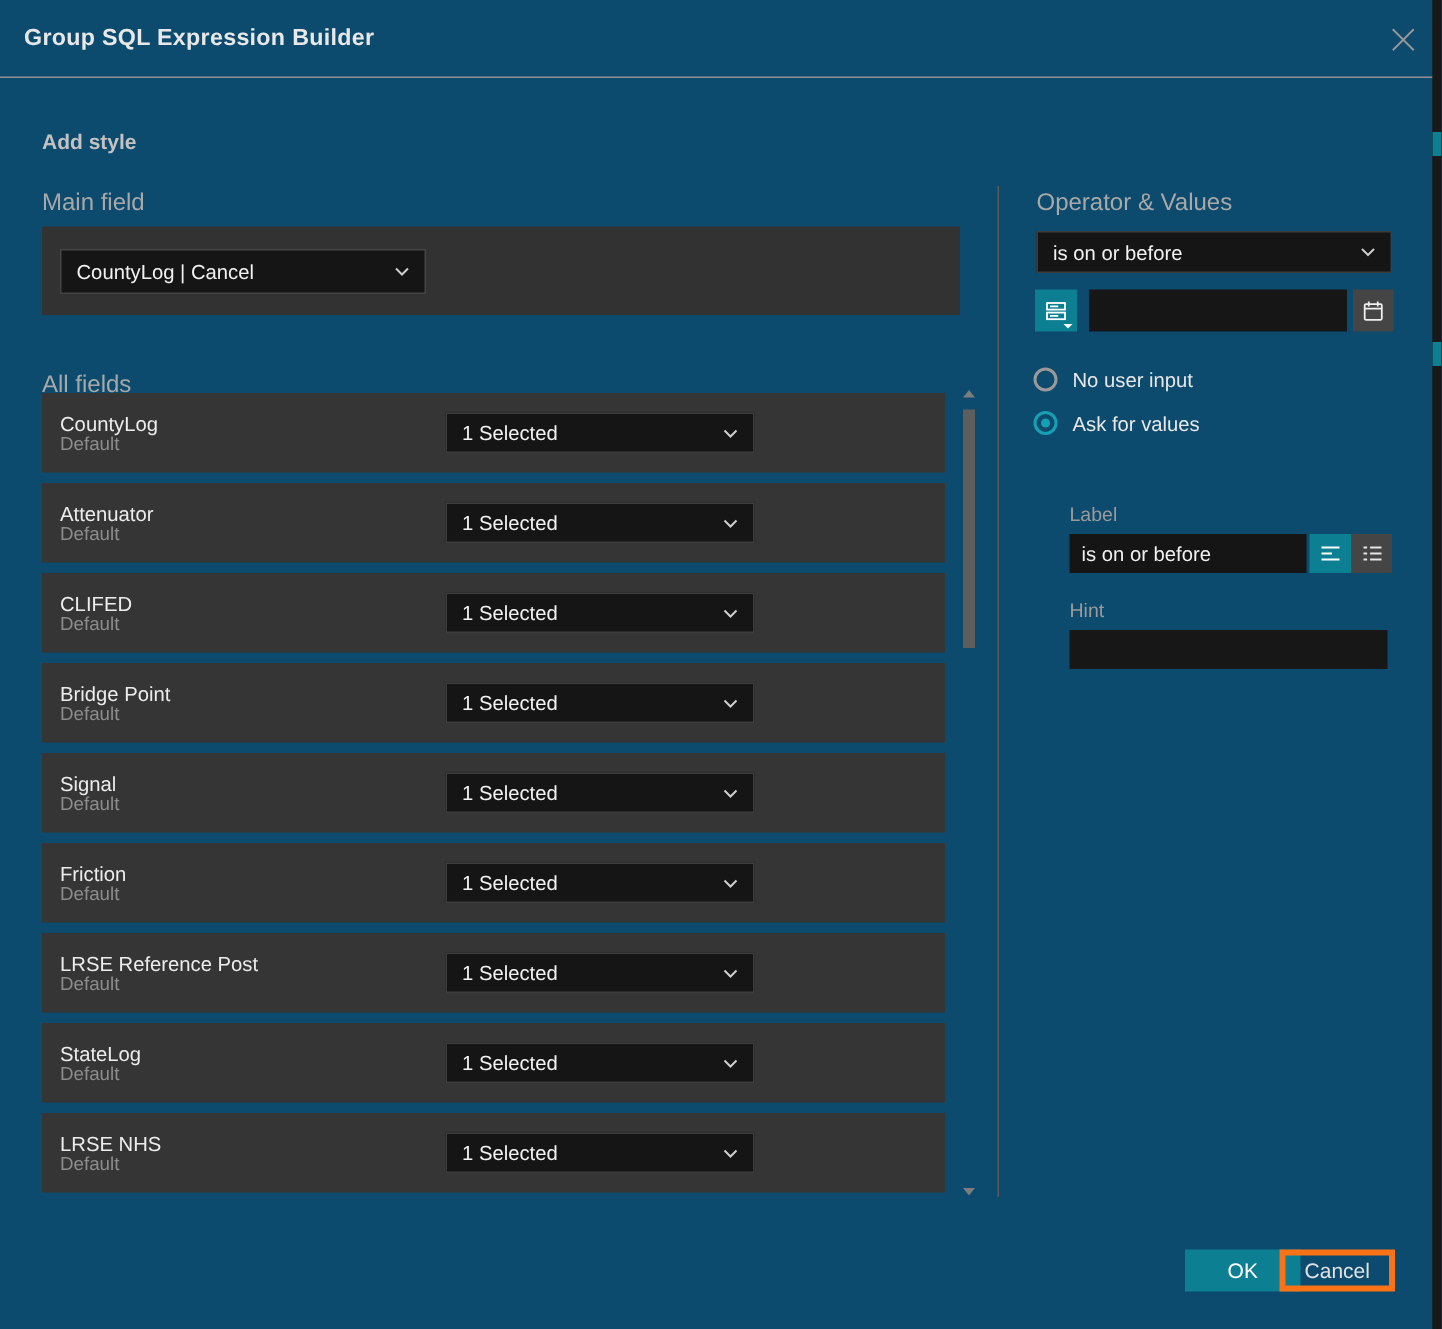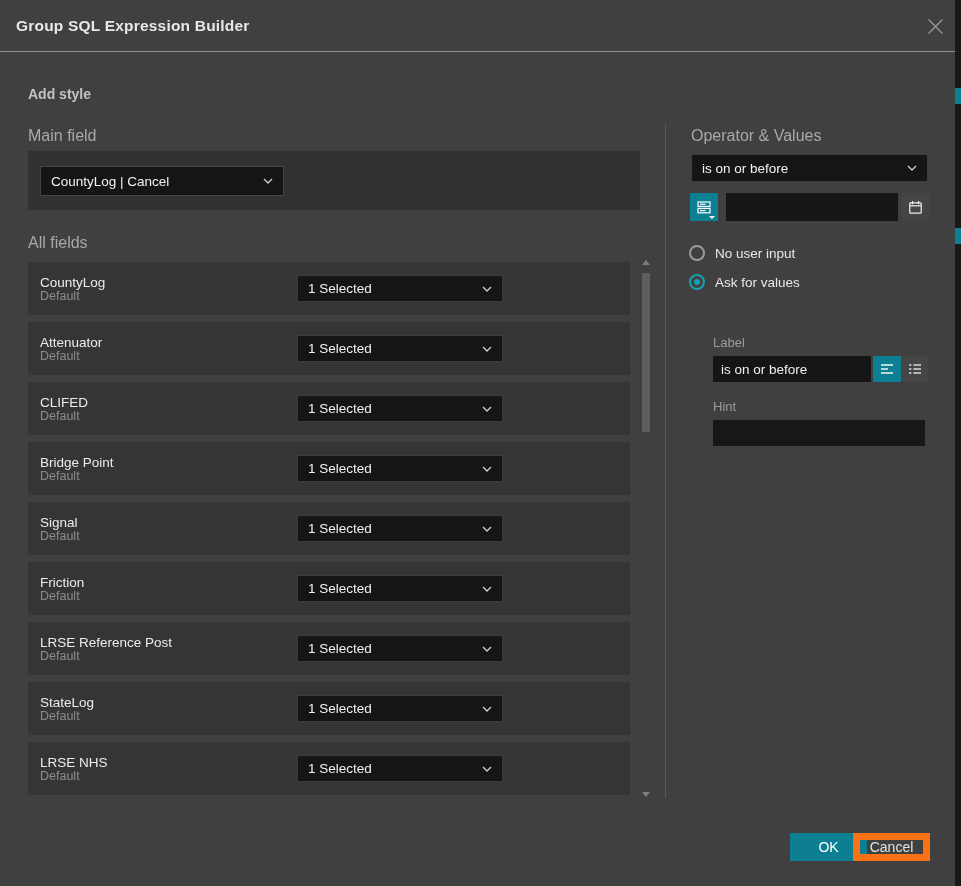--- a/index.html
+++ b/index.html
@@ -6,21 +6,21 @@
   html,body { width:961px; height:886px; }
   body {
     font-family:"Liberation Sans", sans-serif;
     background:#1a1a1a;
     position:relative;
     overflow:hidden;
     color:#f0f0f0;
   }
   .dialog {
     position:absolute; left:0; top:0; width:955px; height:886px;
-    background:#404040;
+    background:#0c4a6e;
   }
   
   .edge-strip { position:absolute; left:955px; top:0; width:6px; height:886px; background:#191919; }
   .edge-accent { position:absolute; left:0; width:6px; height:16px; background:#0c7f92; }
 
   
   .titlebar { position:absolute; left:0; top:0; width:955px; height:51px; }
   .title { position:absolute; left:16px; top:0; line-height:51px; font-size:15.5px; font-weight:700; color:#e8e8e8; letter-spacing:.2px; }
   .close-btn { position:absolute; left:922px; top:13px; width:26px; height:26px; display:flex; align-items:center; justify-content:center; cursor:pointer; }
   .titlebar-sep { position:absolute; left:0; top:51px; width:955px; height:1px; background:#8f8f8f; }
@@ -63,21 +63,21 @@
   .mini-caret { position:absolute; right:3px; bottom:2px; width:0; height:0; border-left:3px solid transparent; border-right:3px solid transparent; border-top:3.5px solid #ffffff; }
 
   .radio-row { position:absolute; display:flex; align-items:center; gap:10px; cursor:pointer; }
   .radio { width:16px; height:16px; border-radius:50%; border:2px solid #9a9a9a; background:transparent; position:relative; flex:none; }
   .radio.selected { border-color:#16a0b3; }
   .radio.selected::after { content:""; position:absolute; left:3px; top:3px; width:6px; height:6px; border-radius:50%; background:#16a0b3; }
   .radio-label { font-size:13.5px; color:#e8e8e8; }
 
   .btn { position:absolute; display:flex; align-items:center; justify-content:center; font-size:14px; cursor:pointer; font-family:"Liberation Sans",sans-serif; }
   .btn.primary { background:#0c7f92; color:#ffffff; border:none; }
-  .btn.secondary { background:transparent; color:#e2e2e2; border:7px solid #f97316; }
+  .btn.secondary { background:transparent; color:#e2e2e2; border:4px solid #f97316; }
 
   svg { display:block; }
 </style>
 </head>
 <body>
 
 <div class="dialog">
 
   <div class="titlebar">
     <div class="title">Group SQL Expression Builder</div>
@@ -97,21 +97,21 @@
     <div class="select" style="left:12px; top:15px; width:244px; height:30px;">
       <span class="select-text">CountyLog | Cancel</span>
       <span class="chev">
         <svg width="10" height="6" viewBox="0 0 10 6" fill="none" stroke="#cfcfcf" stroke-width="1.3">
             <path d="M1 1l4 4 4-4"></path>
           </svg>
       </span>
     </div>
   </div>
 
-  <div class="heading-sm" style="left:28px; top:234px;text-align:center;">All fields</div>
+  <div class="heading-sm" style="left:28px; top:248px;text-align:center;">All fields</div>
 
   <div class="row" style="top:262px;">
     <div class="row-name">CountyLog</div>
     <div class="row-sub">Default</div>
     <div class="select">
       <span class="select-text">1 Selected</span>
       <span class="chev">
           <svg width="10" height="6" viewBox="0 0 10 6" fill="none" stroke="#cfcfcf" stroke-width="1.3">
             <path d="M1 1l4 4 4-4"></path>
           </svg>

